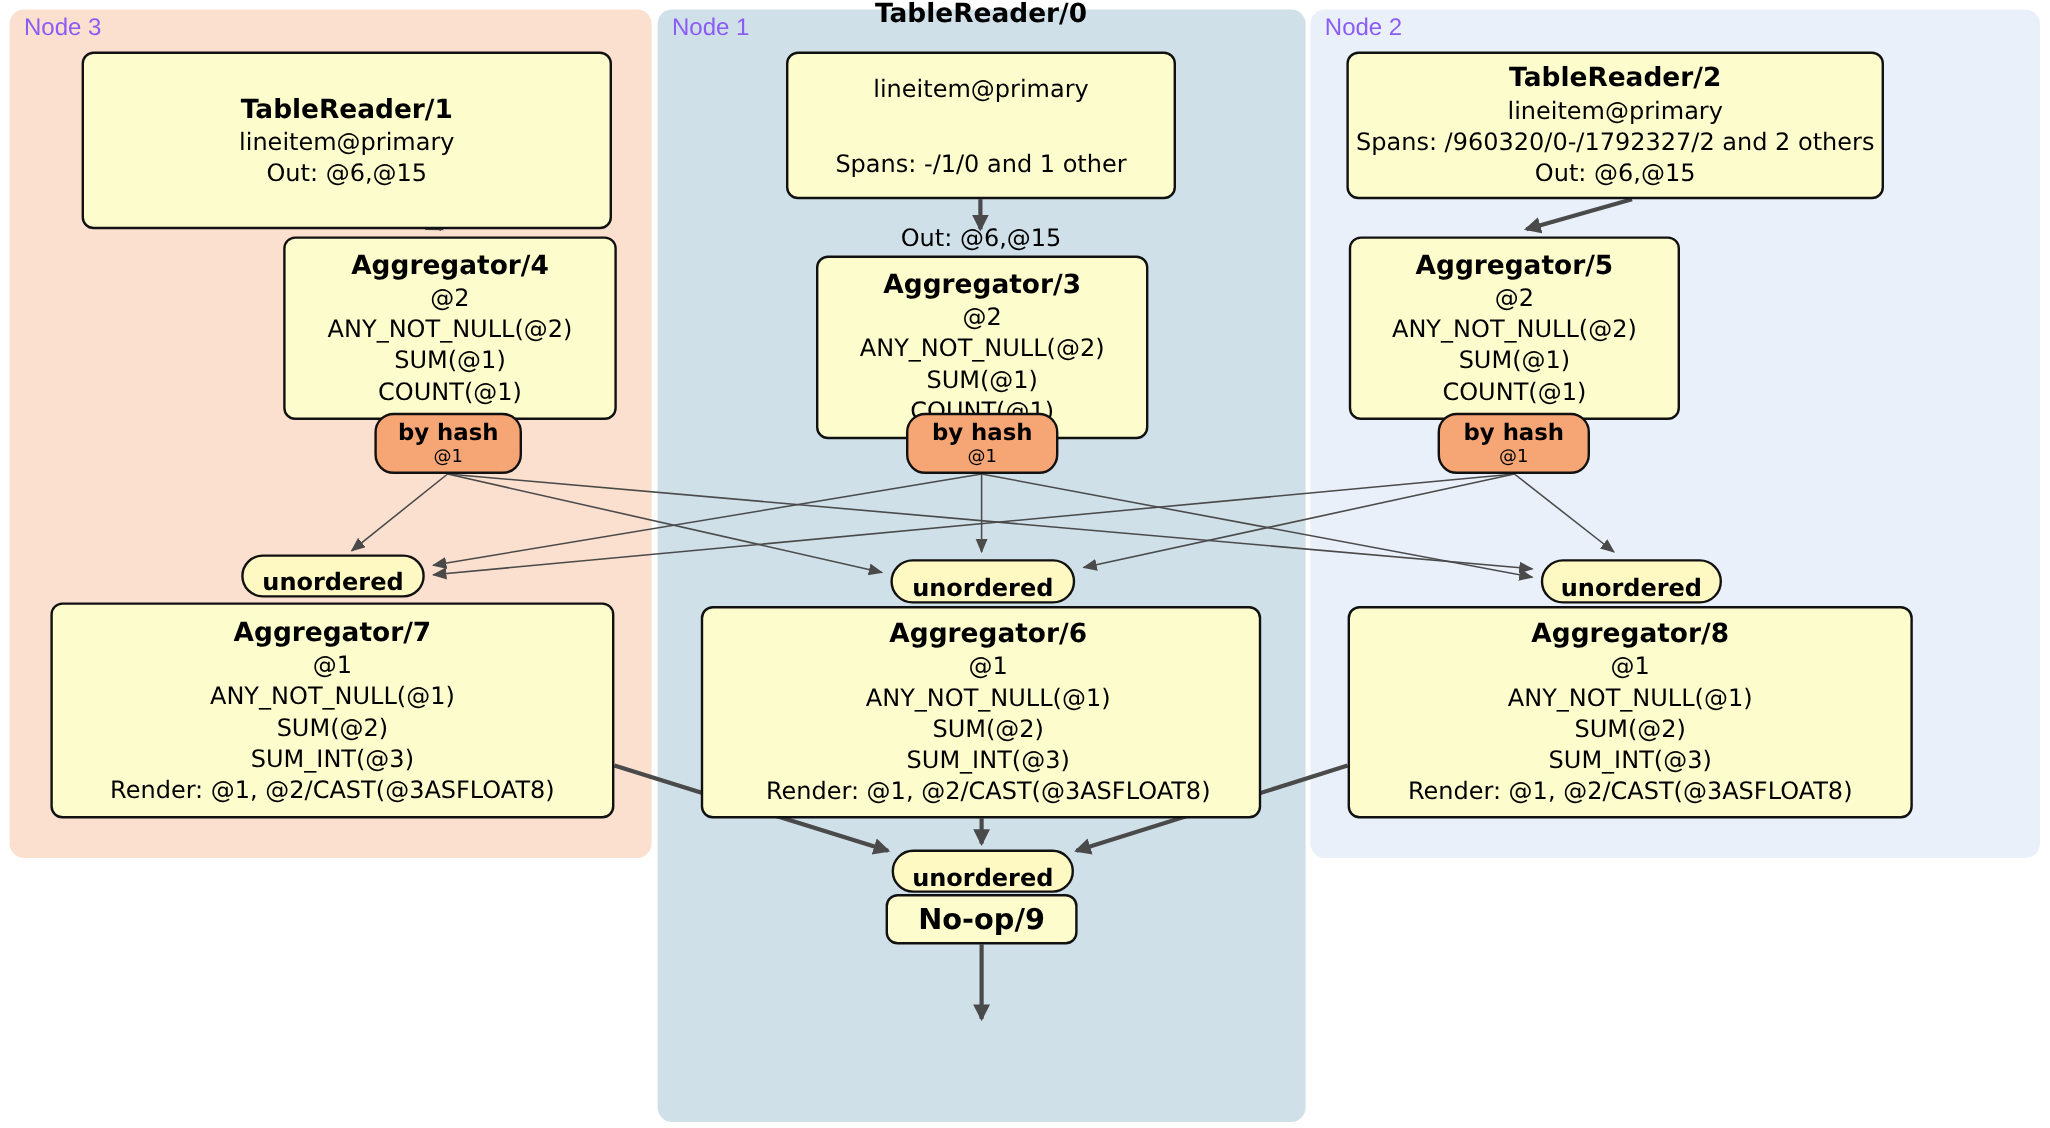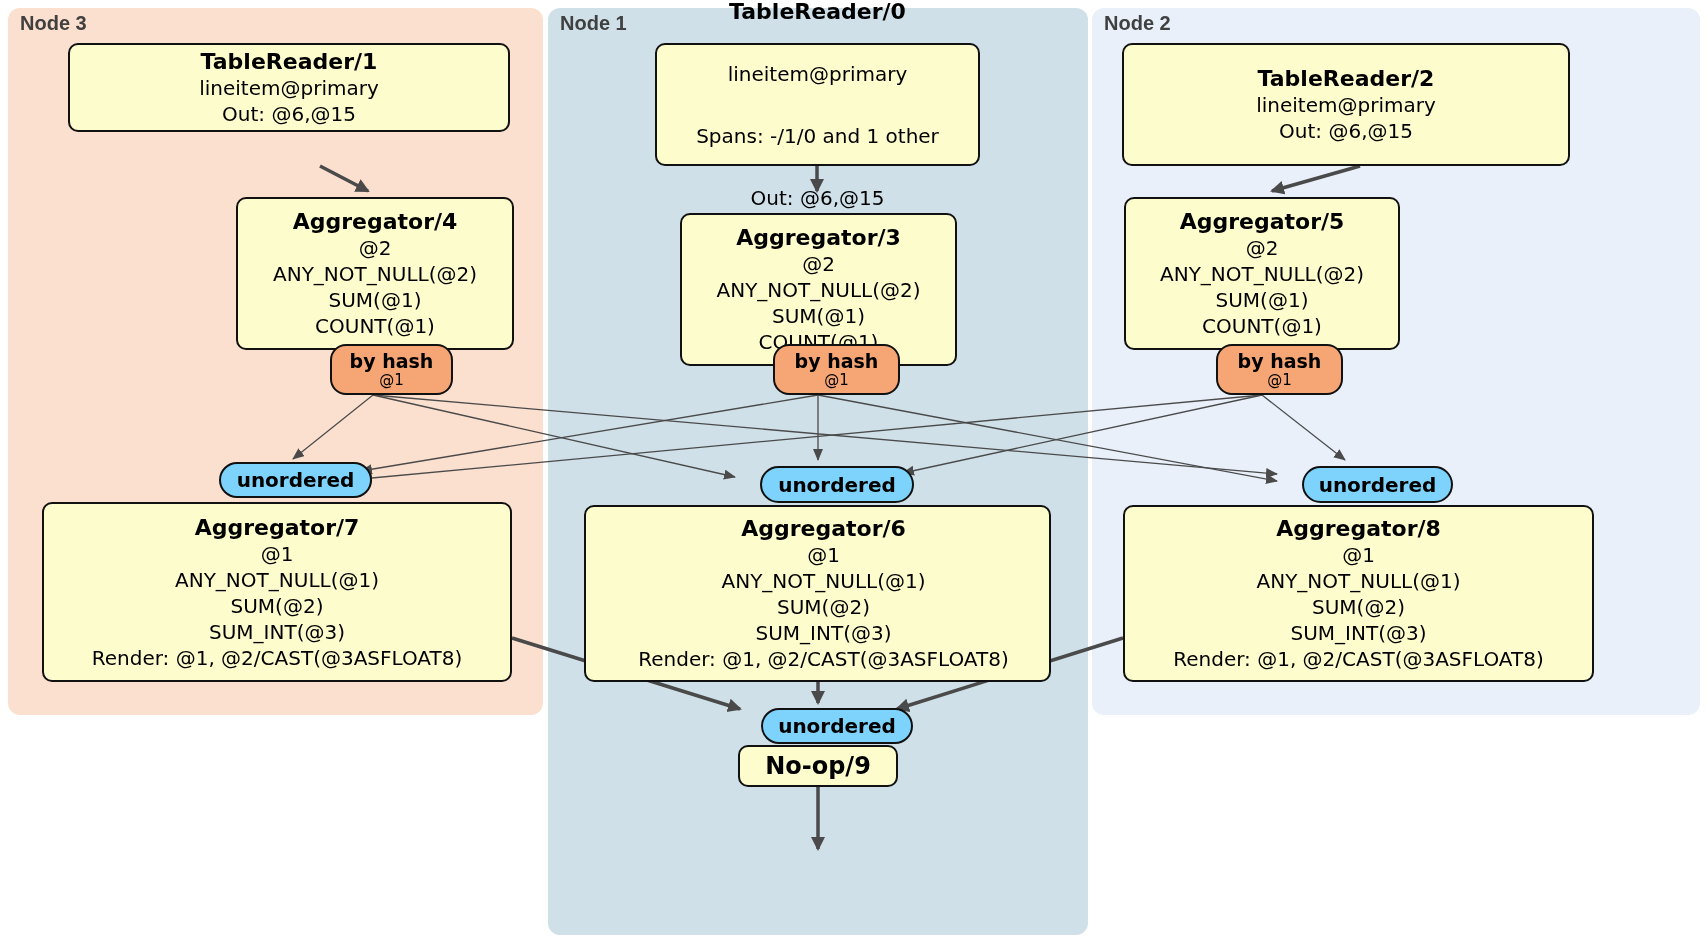--- a/index.html
+++ b/index.html
@@ -3,41 +3,41 @@
 <meta charset="utf-8">
 <style>
   html,body{margin:0;padding:0;background:#ffffff;}
   .canvas{
     position:relative;width:1708px;height:940px;overflow:hidden;
     font-family:"DejaVu Sans",sans-serif;color:#000;
   }
   .region{position:absolute;border-radius:12px;}
   .region-label{
     position:absolute;font-family:"Liberation Sans",sans-serif;
-    font-size:20px;color:#404040;white-space:nowrap;font-weight:bold;
+    font-size:20px;color:#8b5cf6;white-space:nowrap;
   }
   .edges{position:absolute;left:0;top:0;z-index:2;}
   .gbox{
     position:absolute;z-index:3;box-sizing:border-box;
     background:#fdfccd;border:2px solid #111;border-radius:10px;
     display:flex;flex-direction:column;justify-content:center;align-items:center;
     text-align:center;padding:6px 8px;
   }
   .gtitle{font-weight:bold;font-size:22px;line-height:27px;white-space:nowrap;}
   .gline{font-size:20px;line-height:26px;white-space:nowrap;}
   .bigtitle{font-weight:bold;font-size:24px;line-height:26px;white-space:nowrap;}
   .pill{
     position:absolute;z-index:4;box-sizing:border-box;
     border:2px solid #111;display:flex;flex-direction:column;
-    justify-content:center;align-items:center;text-align:center;margin-left:18px;
+    justify-content:center;align-items:center;text-align:center;
   }
   .pill-hash{background:#f6a674;border-radius:16px;}
   .pill-hash .p-main{font-weight:bold;font-size:19px;line-height:22px;}
   .pill-hash .p-sub{font-size:15px;line-height:17px;}
-  .pill-sync{background:#7dd3fc;border-radius:19px;}
+  .pill-sync{background:#fef9c3;border-radius:19px;justify-content:flex-end;}
   .pill-sync .p-main{font-weight:bold;font-size:20px;line-height:22px;}
 </style>
 </head>
 <body>
 
 <div class="canvas">
 
   <div class="region" style="left:8px;top:8px;width:535px;height:707px;background:#fbdfcf;"></div>
   <div class="region" style="left:548px;top:8px;width:540px;height:927px;background:#d0e0e9;"></div>
   <div class="region" style="left:1092px;top:8px;width:608px;height:707px;background:#e9f0fa;"></div>
@@ -72,21 +72,21 @@
       <line x1="373" y1="395" x2="1277" y2="474" marker-end="url(#mthin)"></line>
       <line x1="818" y1="395" x2="361" y2="471" marker-end="url(#mthin)"></line>
       <line x1="818" y1="395" x2="818" y2="460" marker-end="url(#mthin)"></line>
       <line x1="818" y1="395" x2="1277" y2="481" marker-end="url(#mthin)"></line>
       <line x1="1262" y1="395" x2="361" y2="479" marker-end="url(#mthin)"></line>
       <line x1="1262" y1="395" x2="903" y2="473" marker-end="url(#mthin)"></line>
       <line x1="1262" y1="395" x2="1345" y2="460" marker-end="url(#mthin)"></line>
     </g>
   </svg>
 
-  <div class="gbox" style="left:68px;top:43px;width:442px;height:89px;">
+  <div class="gbox" style="left:68px;top:43px;width:442px;height:148px;">
     <div class="gtitle">TableReader/1</div>
     <div class="gline">lineitem@primary</div>
     <div class="gline">Out: @6,@15</div>
   </div>
   <div class="gbox" style="left:236px;top:197px;width:278px;height:153px;">
     <div class="gtitle">Aggregator/4</div>
     <div class="gline">@2</div>
     <div class="gline">ANY_NOT_NULL(@2)</div>
     <div class="gline">SUM(@1)</div>
     <div class="gline">COUNT(@1)</div>
@@ -121,20 +121,21 @@
     <div class="gline">SUM_INT(@3)</div>
     <div class="gline">Render: @1, @2/CAST(@3ASFLOAT8)</div>
   </div>
   <div class="gbox" style="left:738px;top:745px;width:160px;height:42px;">
     <div class="bigtitle">No-op/9</div>
   </div>
 
   <div class="gbox" style="left:1122px;top:43px;width:448px;height:123px;">
     <div class="gtitle">TableReader/2</div>
     <div class="gline">lineitem@primary</div>
+    <div class="gline">Spans: /960320/0-/1792327/2 and 2 others</div>
     <div class="gline">Out: @6,@15</div>
   </div>
   <div class="gbox" style="left:1124px;top:197px;width:276px;height:153px;">
     <div class="gtitle">Aggregator/5</div>
     <div class="gline">@2</div>
     <div class="gline">ANY_NOT_NULL(@2)</div>
     <div class="gline">SUM(@1)</div>
     <div class="gline">COUNT(@1)</div>
   </div>
   <div class="gbox" style="left:1123px;top:505px;width:471px;height:177px;">

